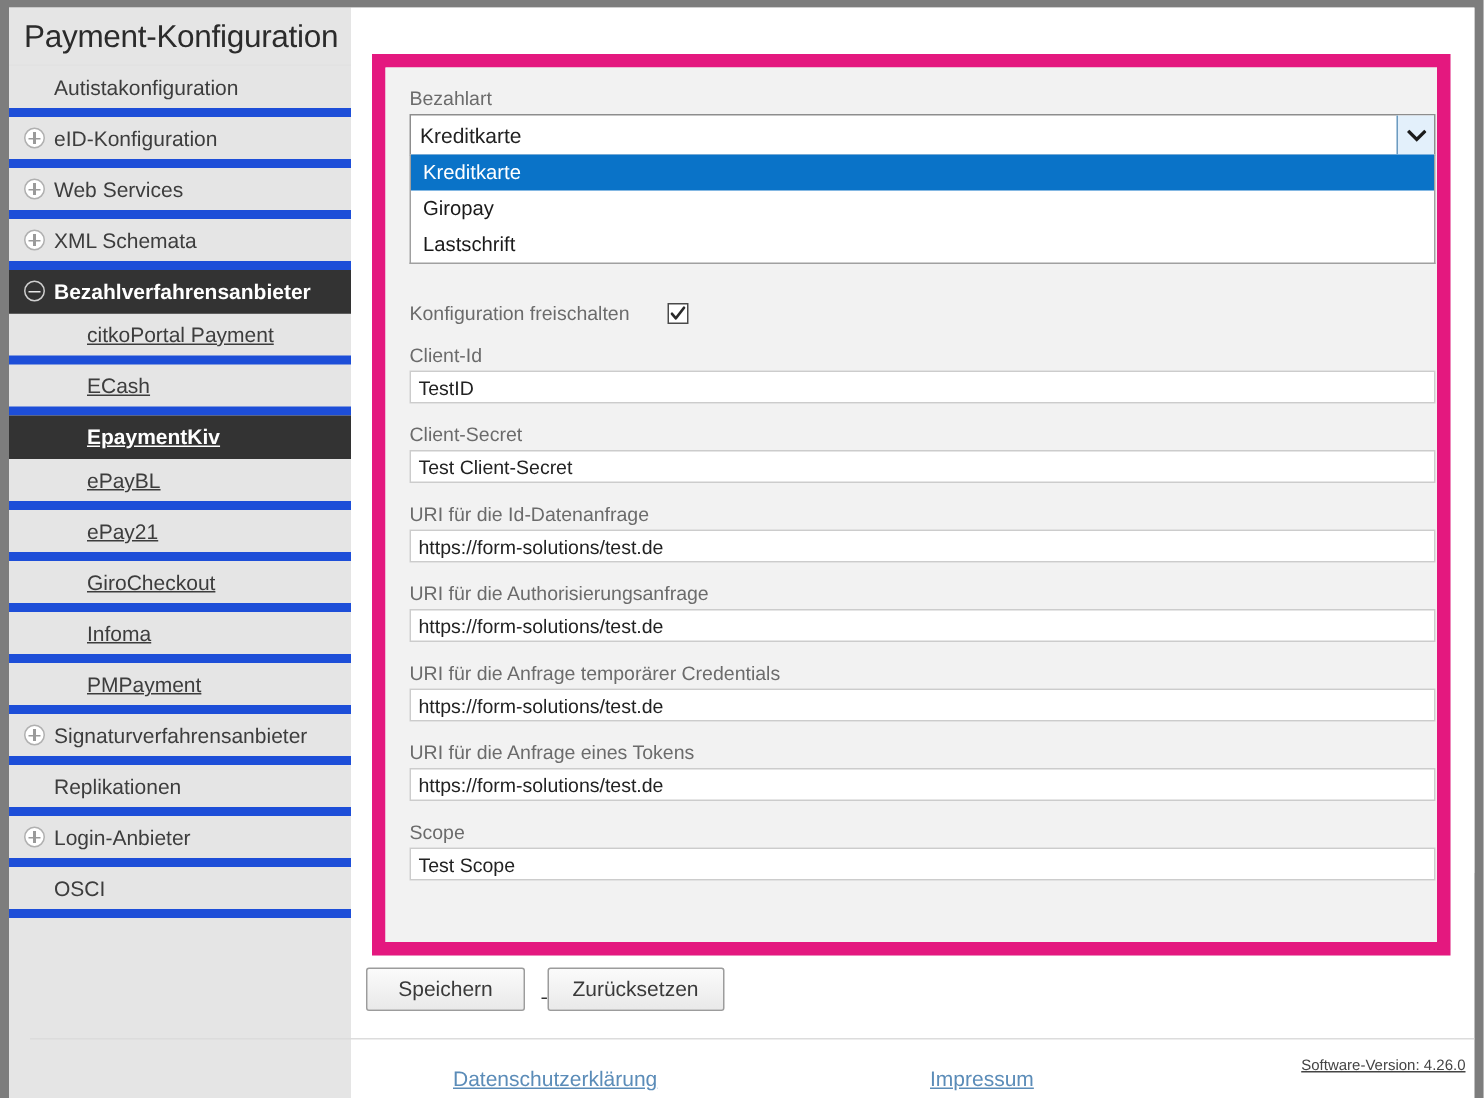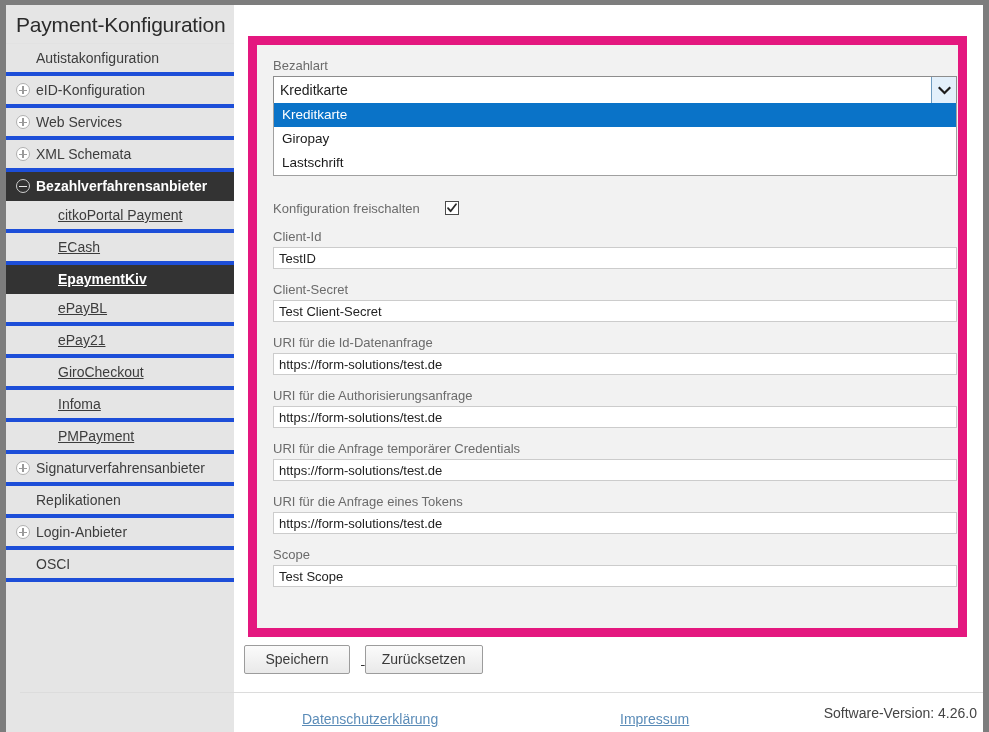--- a/index.html
+++ b/index.html
@@ -41,21 +41,21 @@
     padding: 8px 0 6px 10px;
     font-weight: normal;
     letter-spacing: -0.2px;
     white-space: nowrap;
   }
   .nav-list { border-top: 1px solid #e2e2e2; }
   .nav-item {
     position: relative;
     height: 28px;
     line-height: 28px;
-    border-bottom: 4px solid #1d4ed8;
+    border-bottom: 6px solid #1d4ed8;
     font-size: 14px;
     color: #3d3d3d;
     white-space: nowrap;
     overflow: hidden;
     cursor: default;
   }
   .nav-item .nav-label { display: inline-block; }
   .nav-item.lvl-0 .nav-label { padding-left: 30px; }
   .nav-item.lvl-0.has-toggle .nav-label { padding-left: 0; }
   .nav-item.lvl-1 .nav-label { padding-left: 52px; text-decoration: underline; }
@@ -196,21 +196,21 @@
     white-space: nowrap;
   }
   .select-option.highlighted {
     background: #0a73c8;
     color: #ffffff;
   }
 
   
   .check-row {
     display: flex;
-    align-items: flex-start;
+    align-items: flex-end;
     margin: 14px 0 13px 0;
     gap: 19px;
   }
   .check-row .check-label {
     font-size: 13px;
     color: #6b6b6b;
     margin-right: 6px;
   }
   .checkbox {
     width: 14px;
@@ -276,23 +276,24 @@
     text-decoration: underline;
     cursor: pointer;
     white-space: nowrap;
   }
   #link-privacy { left: 296px; }
   #link-imprint { left: 570px; margin-left: 44px; }
   #version-text {
     position: absolute;
     right: 6px;
     top: 0;
-    font-size: 14px;
+    font-size: 10px;
     color: #444;
     white-space: nowrap;
+    text-decoration: underline;
   }
 </style>
 </head>
 <body>
 
 <div id="app-frame">
 
   <div id="sidebar">
     <div id="page-title">Payment-Konfiguration</div>
     <div class="nav-list" id="nav-list">

